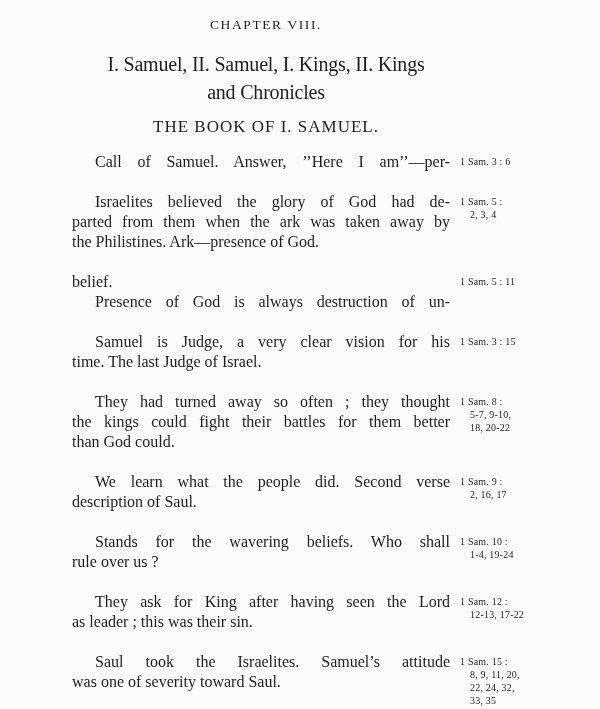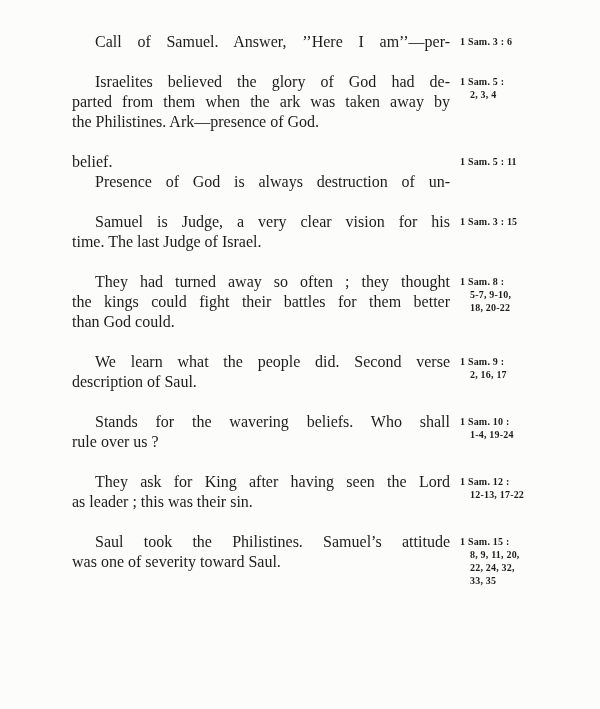--- a/index.html
+++ b/index.html
@@ -53,33 +53,39 @@
   }
   .line.first { text-indent: 23px; }
   .line.end { text-align-last: left; }
   .ref {
     position: absolute;
     left: 388px;
     top: 3px;
     width: 110px;
     font-size: 10px;
     line-height: 13px;
-    font-weight: bold;
+    font-weight: normal;
     letter-spacing: 0.2px;
     white-space: pre-line;
     padding-left: 10px;
     text-indent: -10px;
     text-align: left;
     text-align-last: left;
   }
 </style>
 </head>
 <body>
 
 <div class="page">
+  <div class="headings">
+    <div class="chapter">CHAPTER VIII.</div>
+    <h1 class="title">I. Samuel, II. Samuel, I. Kings, II. Kings
+and Chronicles</h1>
+    <h2 class="section">THE BOOK OF I. SAMUEL.</h2>
+  </div>
   <div class="content" id="paragraphs">
   <div class="para">
     <div class="lines">
           <div class="line first">Call of Samuel.  Answer, ’’Here I am’’—per-</div>
         </div>
     <div class="ref">1 Sam. 3 : 6</div>
   </div>
 
   <div class="para">
     <div class="lines">
@@ -140,21 +146,21 @@
     <div class="lines">
           <div class="line first">They ask for King after having seen the Lord</div>
           <div class="line end">as leader ; this was their sin.</div>
         </div>
     <div class="ref">1 Sam. 12 :
 12-13, 17-22</div>
   </div>
 
   <div class="para">
     <div class="lines">
-          <div class="line first">Saul took the Philistines.  Samuel’s attitude</div>
+          <div class="line first">Saul took the Israelites.  Samuel’s attitude</div>
           <div class="line end">was one of severity toward Saul.</div>
         </div>
     <div class="ref">1 Sam. 15 :
 8, 9, 11, 20,
 22, 24, 32,
 33, 35</div>
   </div>
 
 </div>
 </div>

